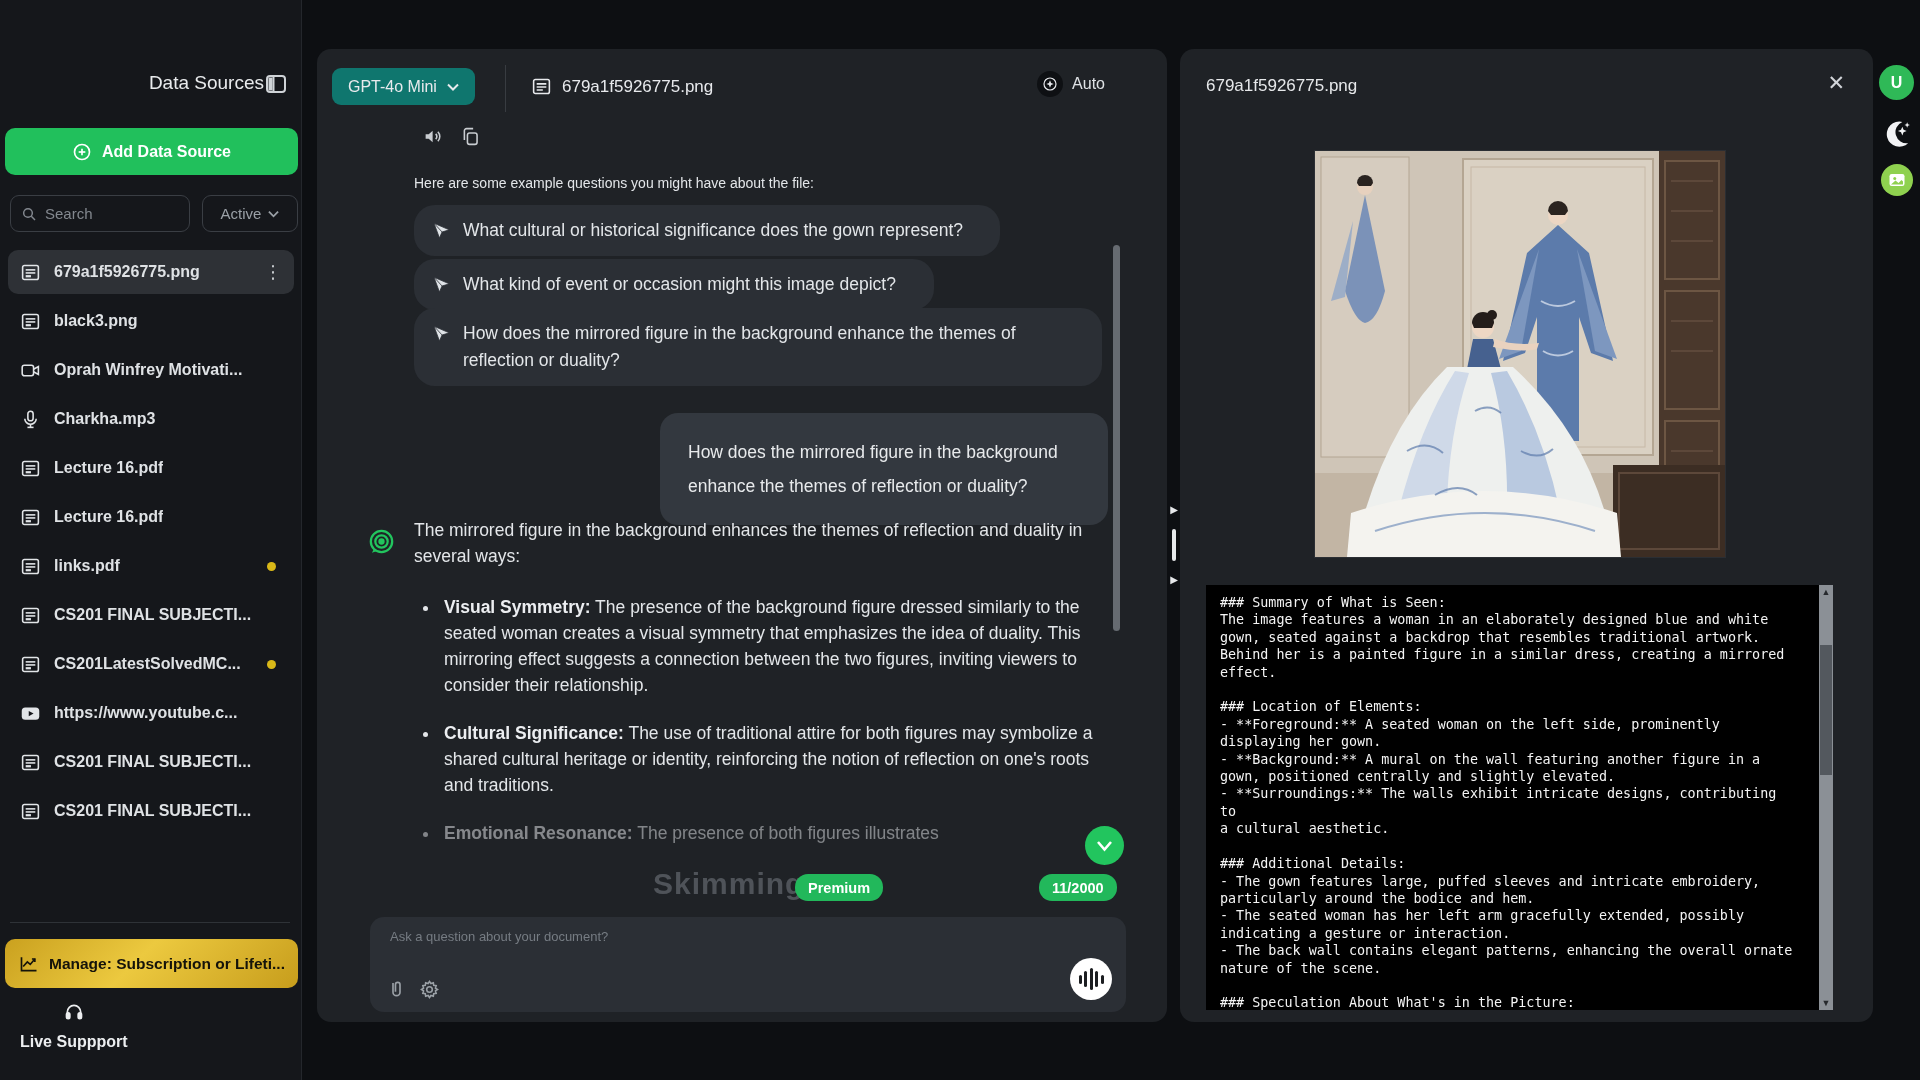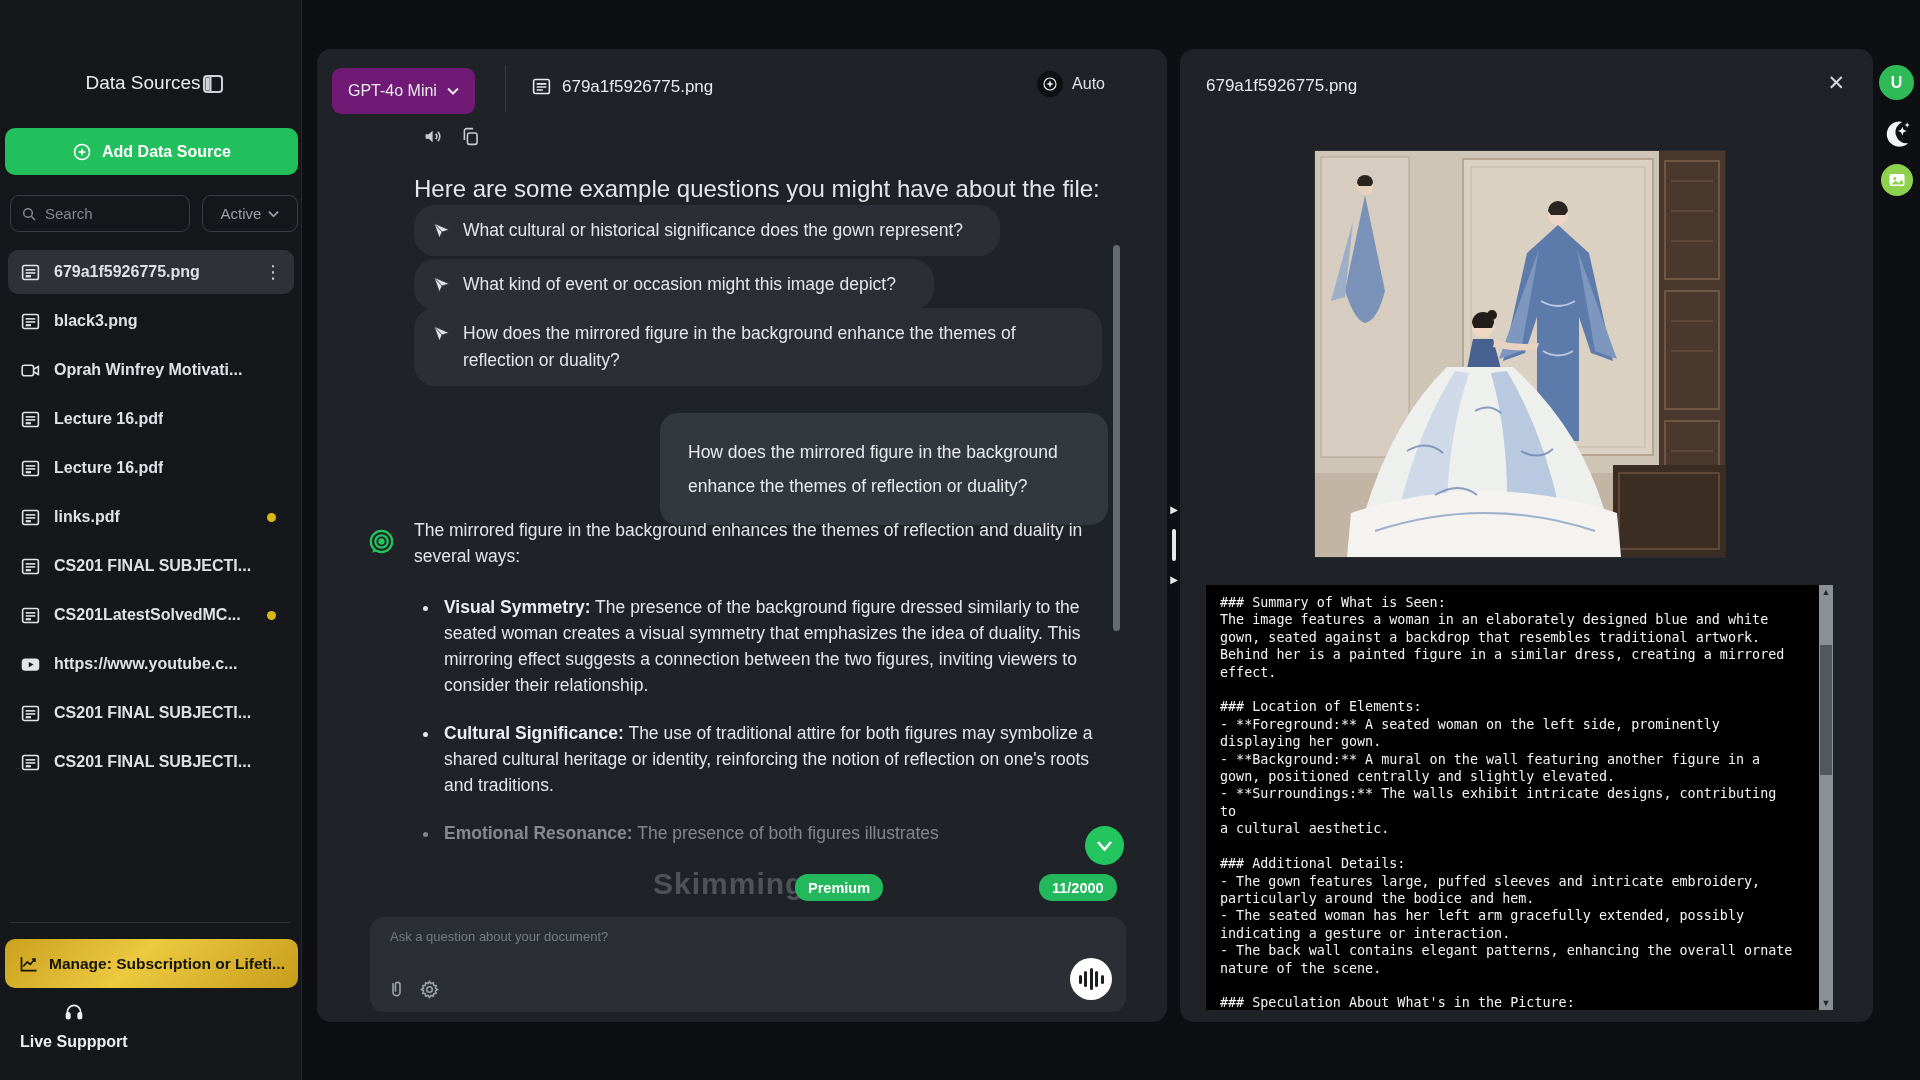--- a/index.html
+++ b/index.html
@@ -4,21 +4,21 @@
 <style>
   * { margin:0; padding:0; box-sizing:border-box; }
   html,body { width:1920px; height:1080px; overflow:hidden; background:#0d0f12;
               font-family:"Liberation Sans", sans-serif; color:#e6e8ea; }
   svg { display:block; }
 
   
   .sidebar { position:absolute; left:0; top:0; width:302px; height:1080px;
              background:#15171b; border-right:1px solid #24272c; }
   .side-title-row { position:absolute; left:6px; top:72px; width:290px; display:flex;
-                    justify-content:center; align-items:center;margin-left:8px; }
+                    justify-content:flex-end; align-items:center; }
   .side-title { font-size:19px; font-weight:500; color:#e8eaec; }
   .collapse-btn { width:24px; height:22px; color:#cfd3d7; cursor:pointer; margin-right:8px; }
   .btn-add { position:absolute; left:5px; top:128px; width:293px; height:47px; border:none;
              border-radius:10px; background:#21c05c; color:#fff; font-size:16px; font-weight:700;
              display:flex; align-items:center; justify-content:center; gap:10px; cursor:pointer;
              font-family:"Liberation Sans", sans-serif; }
   .search-box { position:absolute; left:10px; top:195px; width:180px; height:37px;
                 border:1px solid #3a3e44; border-radius:9px; background:transparent;
                 display:flex; align-items:center; padding:0 10px; gap:8px; }
   .search-box input { border:none; outline:none; background:transparent; color:#cfd3d7;
@@ -44,33 +44,33 @@
                 border-radius:10px; background:linear-gradient(135deg,#caa11f,#ecc93f 45%,#c79d1c);
                 color:#15130a; font-size:15.5px; font-weight:700; display:flex; align-items:center;
                 gap:10px; padding:0 14px; cursor:pointer; white-space:nowrap;
                 font-family:"Liberation Sans", sans-serif; }
   .live-support { position:absolute; left:20px; top:1002px; display:flex; align-items:center;
                   gap:11px; font-size:16px; font-weight:600; color:#eceef0; cursor:pointer;flex-direction:column; }
 
   
   .chat-card { position:absolute; left:317px; top:49px; width:850px; height:973px;
                background:#1f2226; border-radius:14px; overflow:hidden; }
-  .model-pill { position:absolute; left:15px; top:19px; height:46px; padding:0 16px;
-                background:#701a75; border-radius:9px; display:flex; align-items:center; gap:10px;
+  .model-pill { position:absolute; left:15px; top:19px; height:37px; padding:0 16px;
+                background:#0f766e; border-radius:9px; display:flex; align-items:center; gap:10px;
                 font-size:16px; color:#e8eaed; cursor:pointer; }
   .hdr-vline { position:absolute; left:188px; top:16px; width:1px; height:47px; background:#383c41; }
   .hdr-file { position:absolute; left:214px; top:27px; display:flex; align-items:center; gap:10px;
               font-size:17px; color:#e8eaed; }
   .hdr-auto { position:absolute; right:62px; top:22px; display:flex; align-items:center; gap:9px;
               font-size:16px; color:#dfe2e5; cursor:pointer; }
   .auto-circ { width:26px; height:26px; border-radius:50%; background:#0e1013; display:flex;
                align-items:center; justify-content:center; color:#e8eaed; }
   .tool-icons { position:absolute; left:106px; top:77px; display:flex; gap:16px; color:#c9cdd1; }
   .tool-icons .ic { width:21px; height:21px; cursor:pointer; }
-  .intro { position:absolute; left:97px; top:126px; font-size:24px; color:#e3e6e9; }
+  .intro { position:absolute; left:97px; top:126px; font-size:14px; color:#e3e6e9; }
   .chip { position:absolute; left:97px; background:#2b2f35; border-radius:21px;
           display:flex; align-items:flex-start; gap:12px; padding:12px 18px; font-size:17.5px;
           color:#e3e6e9; line-height:27px; cursor:pointer; }
   .chip .send-ic { width:19px; height:19px; color:#dfe3e7; margin-top:4px; flex:0 0 auto; }
   .chip1 { top:156px; width:586px; }
   .chip2 { top:210px; width:520px; }
   .chip3 { top:259px; width:688px; }
   .bubble-user { position:absolute; right:59px; top:364px; width:448px; background:#33383f;
                  border-radius:18px; padding:22px 28px; font-size:17.5px; line-height:34px;
                  color:#e8eaec; }
@@ -222,20 +222,31 @@
           <svg viewBox="0 0 24 24" fill="none" stroke="currentColor" stroke-width="1.8">
             <rect x="2.5" y="6" width="13" height="12" rx="2.5"></rect>
             <path d="M15.5 10.5 L21 7.5 V16.5 L15.5 13.5"></path>
           </svg>
         </span>
       <span class="src-label">Oprah Winfrey Motivati...</span>
     </div>
     <div class="src-item">
       <span class="src-icon">
           <svg viewBox="0 0 24 24" fill="none" stroke="currentColor" stroke-width="1.8">
+            <rect x="9" y="2.5" width="6" height="11" rx="3"></rect>
+            <path d="M5.5 11 a6.5 6.5 0 0 0 13 0"></path>
+            <line x1="12" y1="17.5" x2="12" y2="21"></line>
+            <line x1="8.5" y1="21" x2="15.5" y2="21"></line>
+          </svg>
+        </span>
+      <span class="src-label">Charkha.mp3</span>
+    </div>
+    <div class="src-item">
+      <span class="src-icon">
+          <svg viewBox="0 0 24 24" fill="none" stroke="currentColor" stroke-width="1.8">
             <rect x="3" y="4" width="18" height="16" rx="2"></rect>
             <line x1="6.5" y1="9" x2="17.5" y2="9"></line>
             <line x1="6.5" y1="12.5" x2="17.5" y2="12.5"></line>
             <rect x="6.5" y="15" width="6" height="2.5" fill="currentColor" stroke="none"></rect>
           </svg>
         </span>
       <span class="src-label">Lecture 16.pdf</span>
     </div>
     <div class="src-item">
       <span class="src-icon">

